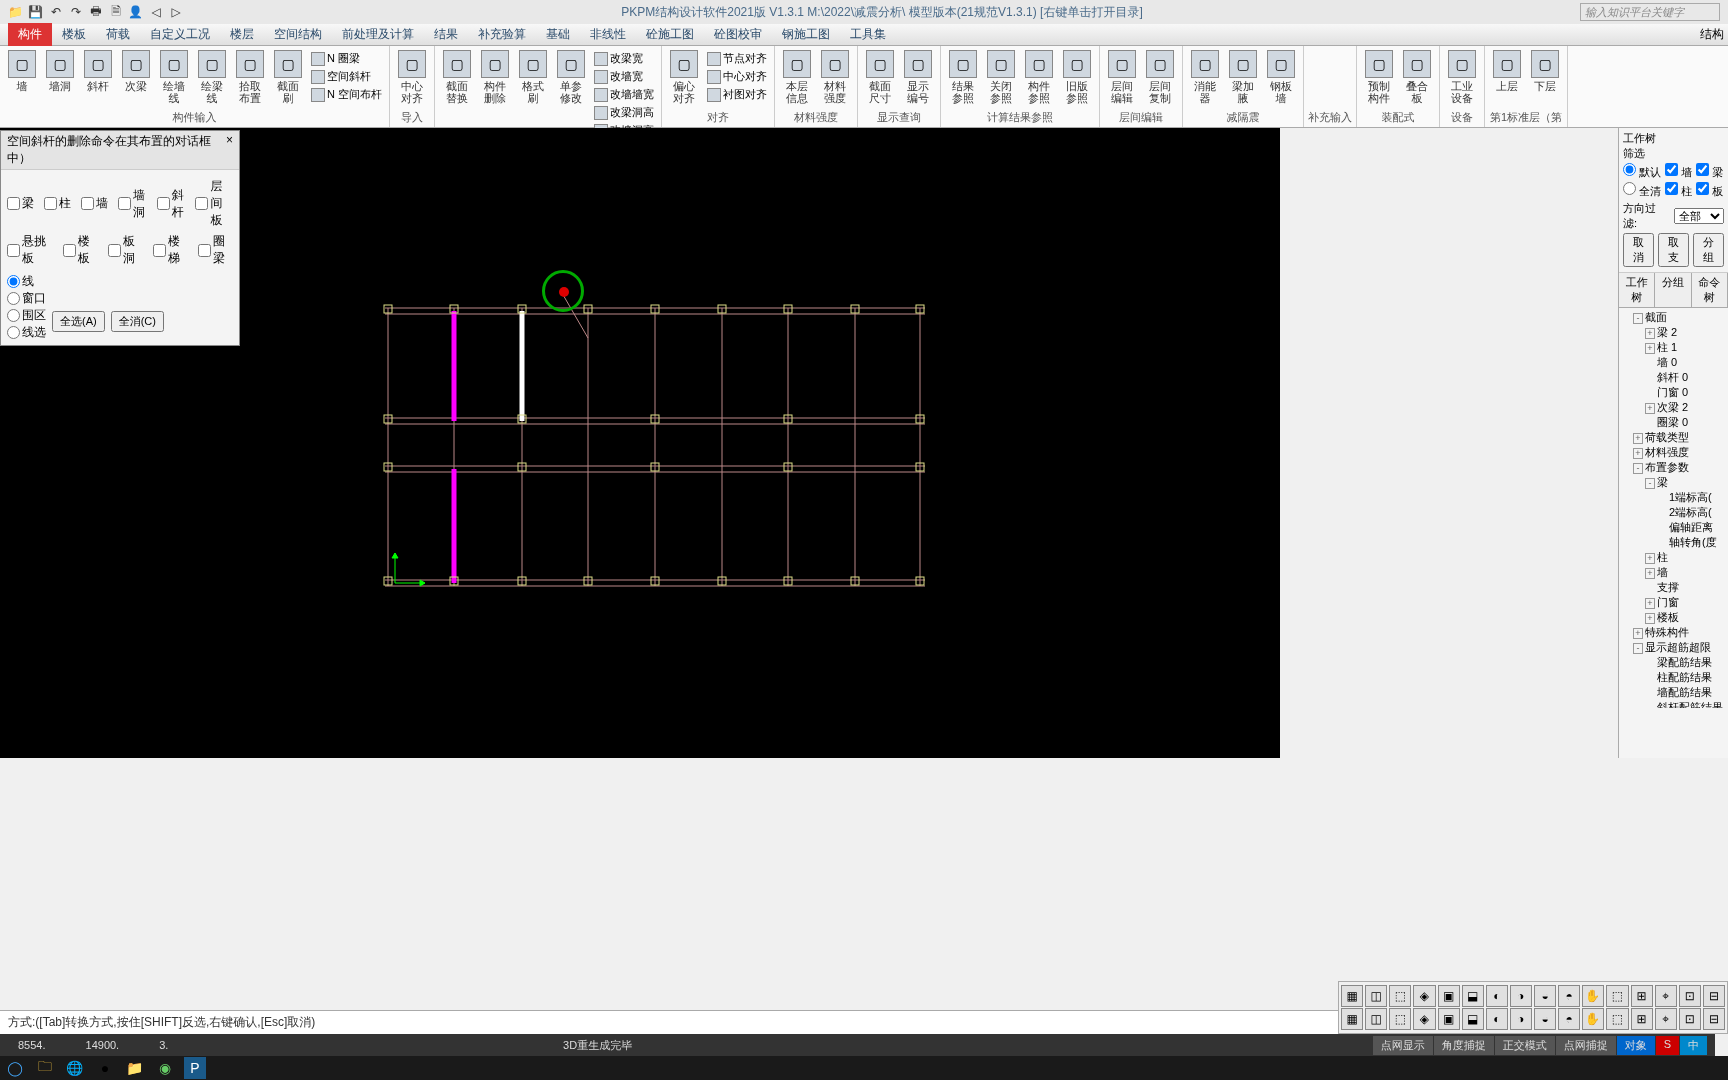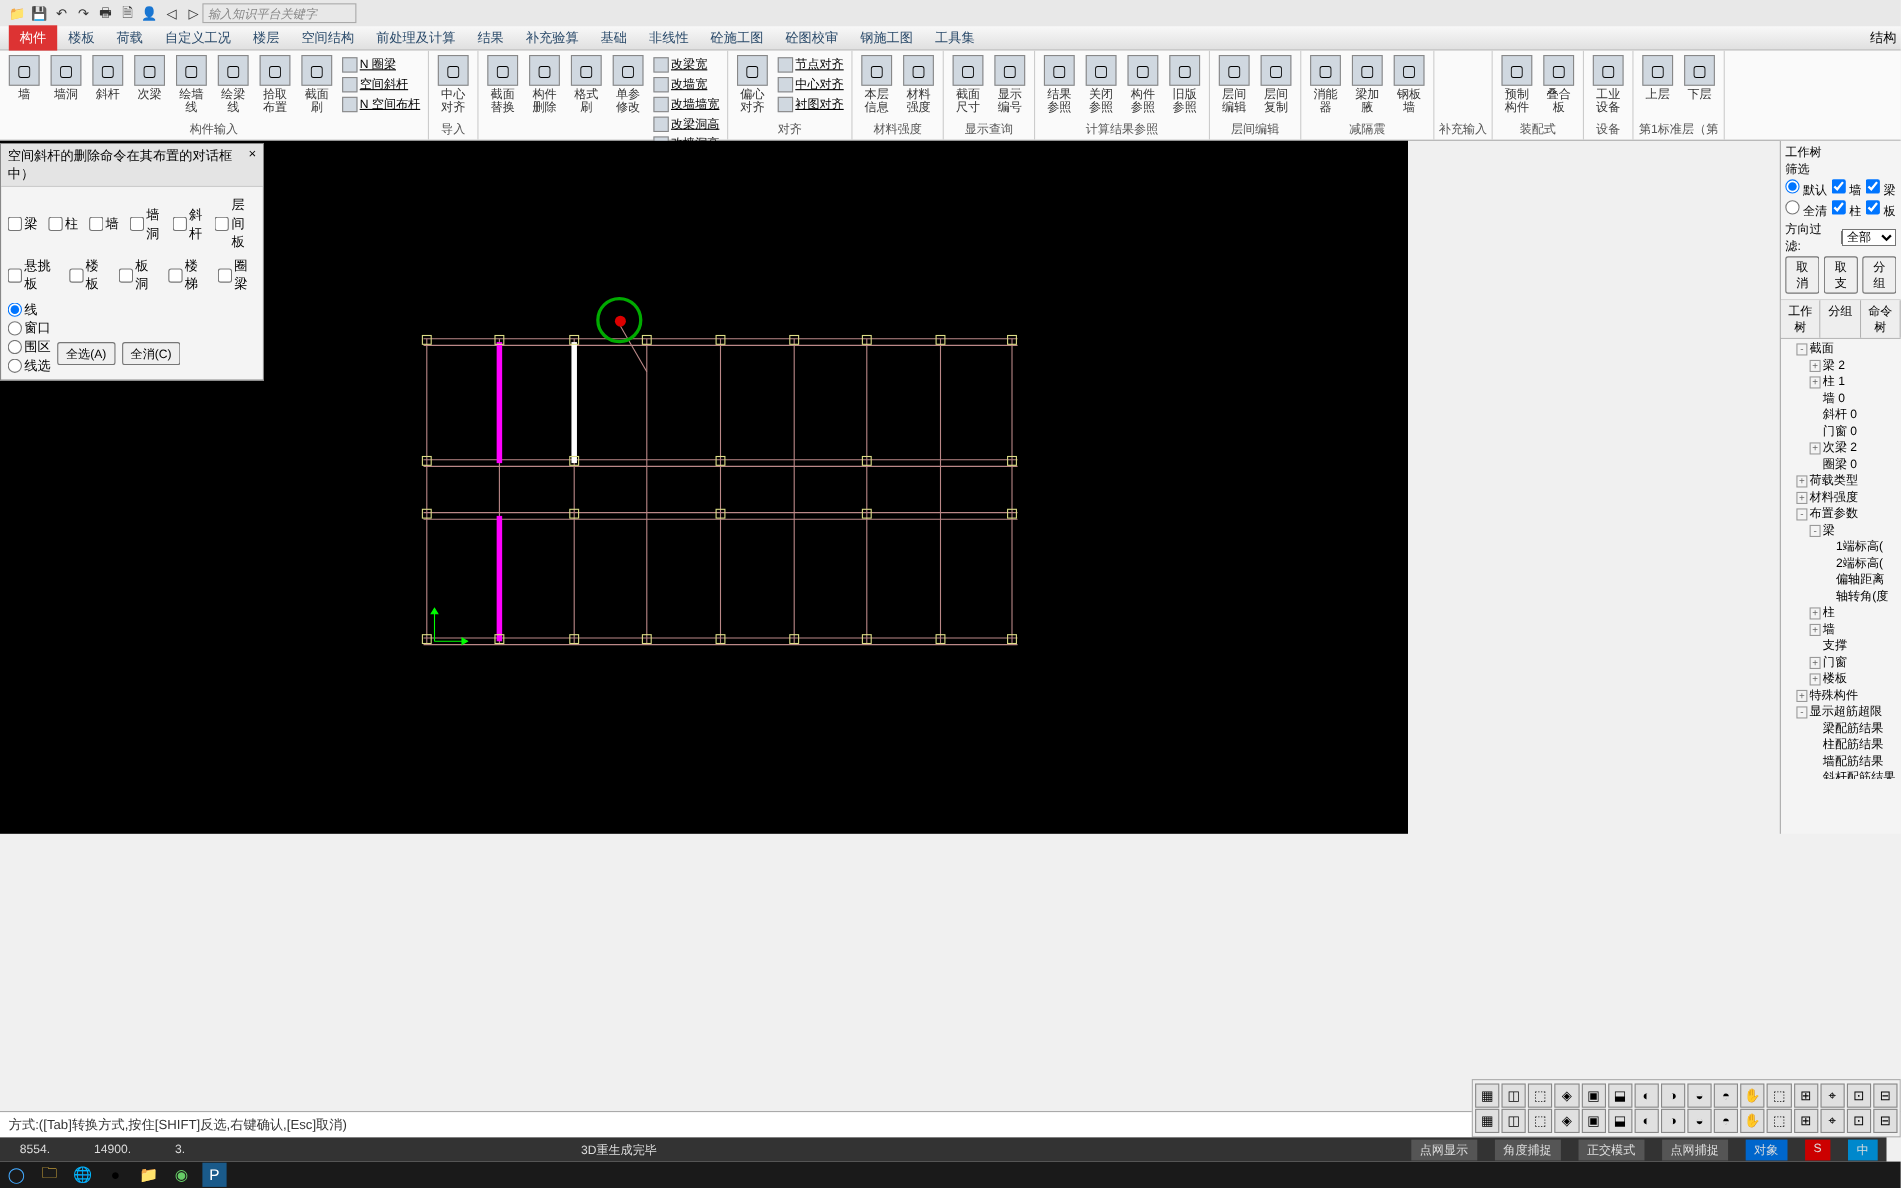--- a/index.html
+++ b/index.html
@@ -20,21 +20,21 @@
 
 
 .ribbon { height: 82px; background:#fafafa; display:flex; border-bottom:1px solid #aaa; }
 .ribbon .group { display:flex; flex-direction:column; border-right:1px solid #ccc; padding:2px 4px;}
 .ribbon .grow { display:flex; gap:2px; flex:1; align-items:flex-start;}
 .ribbon .btn-lg { width:36px; display:flex; flex-direction:column; align-items:center; gap:2px; padding:2px; cursor:pointer;}
 .ribbon .btn-lg .ico { width:28px; height:28px; background:#d0d8e0; border:1px solid #888; display:flex; align-items:center; justify-content:center; font-size:14px;}
 .ribbon .btn-lg .lbl { font-size:11px; text-align:center; line-height:12px; color:#333;}
 .ribbon .btn-sm { display:flex; align-items:center; gap:2px; padding:1px 3px; cursor:pointer; font-size:11px;}
 .ribbon .btn-sm .ico2 { width:14px; height:14px; background:#d0d8e0; border:1px solid #888;}
-.ribbon .vcol { display:flex; flex-direction:column; gap:1px; padding-top:2px;text-decoration:underline;}
+.ribbon .vcol { display:flex; flex-direction:column; gap:1px; padding-top:2px;}
 .ribbon .gname { text-align:center; font-size:11px; color:#555; padding-top:2px;}
 
 
 .float-dlg { position:absolute; left:0; top:130px; width:240px; background:#f4f4f4; border:1px solid #888; font-size:12px; z-index:10;}
 .float-dlg .dlg-title { background:#e4e4e4; padding:2px 6px; display:flex; justify-content:space-between; border-bottom:1px solid #ccc;}
 .float-dlg .dlg-body { padding:4px 6px; }
 .float-dlg .chkrow { display:flex; gap:10px; margin:4px 0;}
 .float-dlg label { display:flex; align-items:center; gap:2px;}
 .float-dlg .btnrow { display:flex; gap:6px; align-items:center; margin-top:6px; flex-wrap:wrap;}
 .float-dlg button { padding:1px 6px; font-size:11px;margin-top:28px;}
@@ -64,21 +64,21 @@
 
 
 .btm-tools { position:absolute; right:0; bottom:46px; width:390px; background:#f0f0f0; border:1px solid #aaa; padding:2px;}
 .btm-tools .trow { display:flex; gap:2px; margin:1px 0;}
 .btm-tools .ticon { width:24px; height:22px; background:#e0e0e0; border:1px solid #888; display:flex; align-items:center; justify-content:center; font-size:12px;}
 
 
 .statusbar { position:absolute; left:0; bottom:24px; right:13px; height:22px; background:#333; color:#ddd; display:flex; align-items:center; font-size:11px; padding:0 8px; gap:20px;}
 .statusbar .seg { padding:0 10px;}
 .statusbar .btns { margin-left:auto; display:flex;}
-.statusbar .btns .sb { background:#555; padding:2px 8px; margin-left:16px; color:#ddd;}
+.statusbar .btns .sb { background:#555; padding:2px 8px; margin-left:1px; color:#ddd;}
 .statusbar .btns .sb.hl { background:#c00;}
 .statusbar .btns .sb.oj { background:#06c;}
 
 
 .taskbar { position:absolute; left:0; bottom:0; right:0; height:24px; background:#1a1a1a; display:flex; align-items:center; padding:0 4px; gap:8px;}
 .taskbar .tb-ico { width:22px; height:22px; display:flex; align-items:center; justify-content:center; font-size:14px;}
 
 
 .cursor-mark { position:absolute; left:542px; top:270px; width:42px; height:42px; border:3px solid #0a0; border-radius:50%; background:transparent; z-index:20;}
 .cursor-mark::after { content:""; position:absolute; left:14px; top:14px; width:10px; height:10px; background:#d00; border-radius:50%;}
@@ -93,20 +93,21 @@
     <span>📁</span>
     <span>💾</span>
     <span>↶</span>
     <span>↷</span>
     <span>🖶</span>
     <span>🗎</span>
     <span>👤</span>
     <span>◁</span>
     <span>▷</span>
   </div>
+  <div class="title">PKPM结构设计软件2021版 V1.3.1 M:\2022\减震分析\ 模型版本(21规范V1.3.1)   [右键单击打开目录]</div>
   <div class="search">输入知识平台关键字</div>
 </div>
 
 <div class="menubar" id="menubar">
     <div class="mitem active">构件</div>
     <div class="mitem">楼板</div>
     <div class="mitem">荷载</div>
     <div class="mitem">自定义工况</div>
     <div class="mitem">楼层</div>
     <div class="mitem">空间结构</div>

